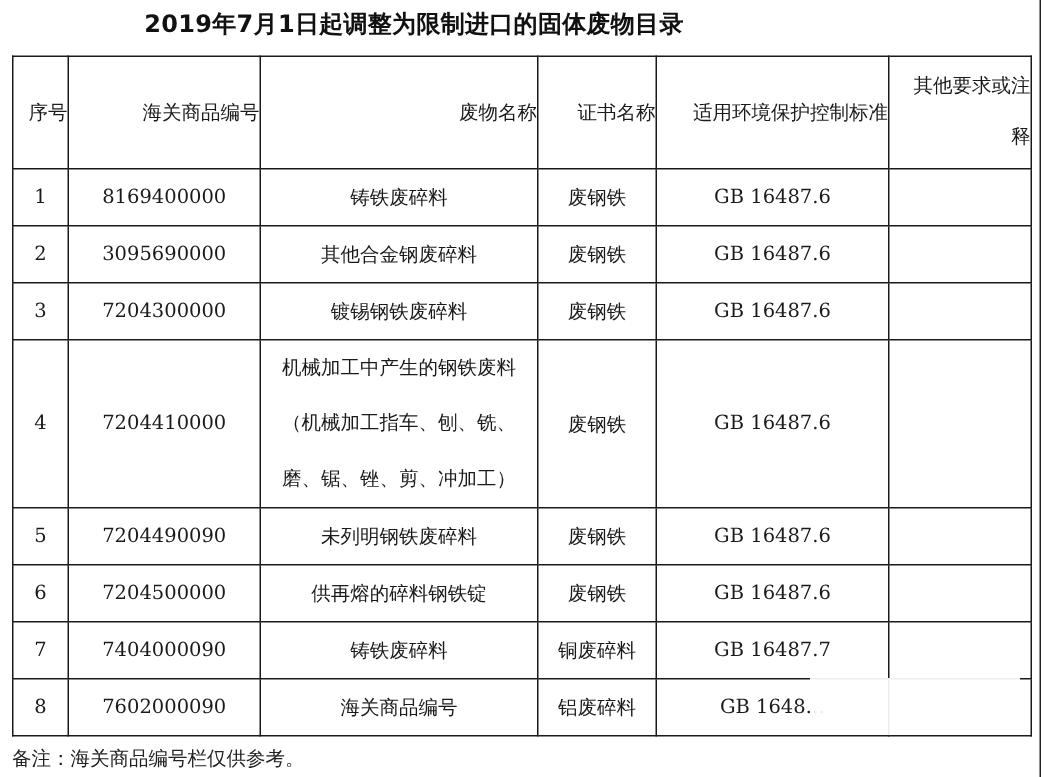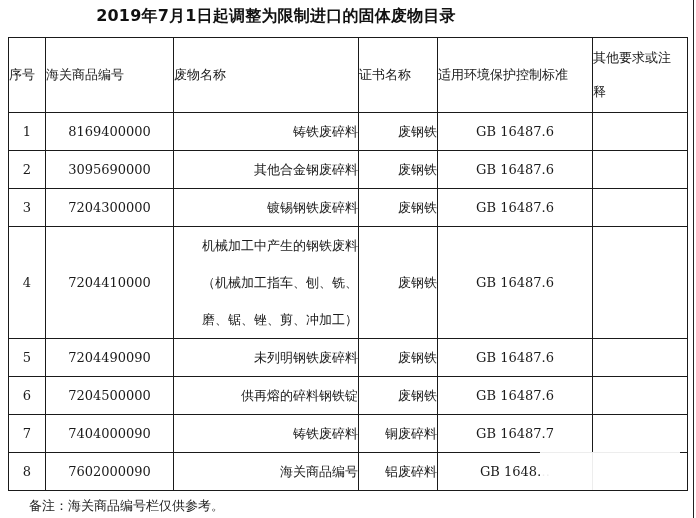--- a/index.html
+++ b/index.html
@@ -14,30 +14,30 @@
     }
     .page-edge { position: absolute; left: 693px; top: 0; width: 1px; height: 518px; background: #222; }
     table.catalog {
       position: absolute; left: 8px; top: 37px;
       border-collapse: collapse; table-layout: fixed; width: 679px;
     }
     table.catalog td, table.catalog th {
       border: 1.4px solid #1a1a1a; padding: 0; font-size: 13px; font-weight: normal;
       vertical-align: middle; color: #1a1a1a;
     }
-    th { height: 74px; text-align: left; }
+    th { height: 74px; text-align: right; }
     th.h-note { line-height: 34px; padding: 0 2px; }
     tr.r td { height: 37px; }
     tr.r.tall td { height: 111px; }
     td.c-idx, td.c-code, td.c-std { text-align: center; }
-    td.c-name, td.c-cert { text-align: right; padding-left: 3px; }
+    td.c-name, td.c-cert { text-align: center; padding-left: 3px; }
     td.c-name .line { display: block; line-height: 37px; }
     td.c-code, td.c-std { font-size: 12.5px; }
     .note {
-      position: absolute; left: 29px; top: 497px;
+      position: absolute; left: 8px; top: 497px;
       font-family: "DejaVu Sans", "Liberation Sans", sans-serif; font-size: 13px; color: #222;
     }
     .wm {
       position: absolute; left: 540px; top: 452px; width: 140px; height: 38px;
       background: rgba(255,255,255,0.92);
     }
   </style>
 </head>
 <body>
 

